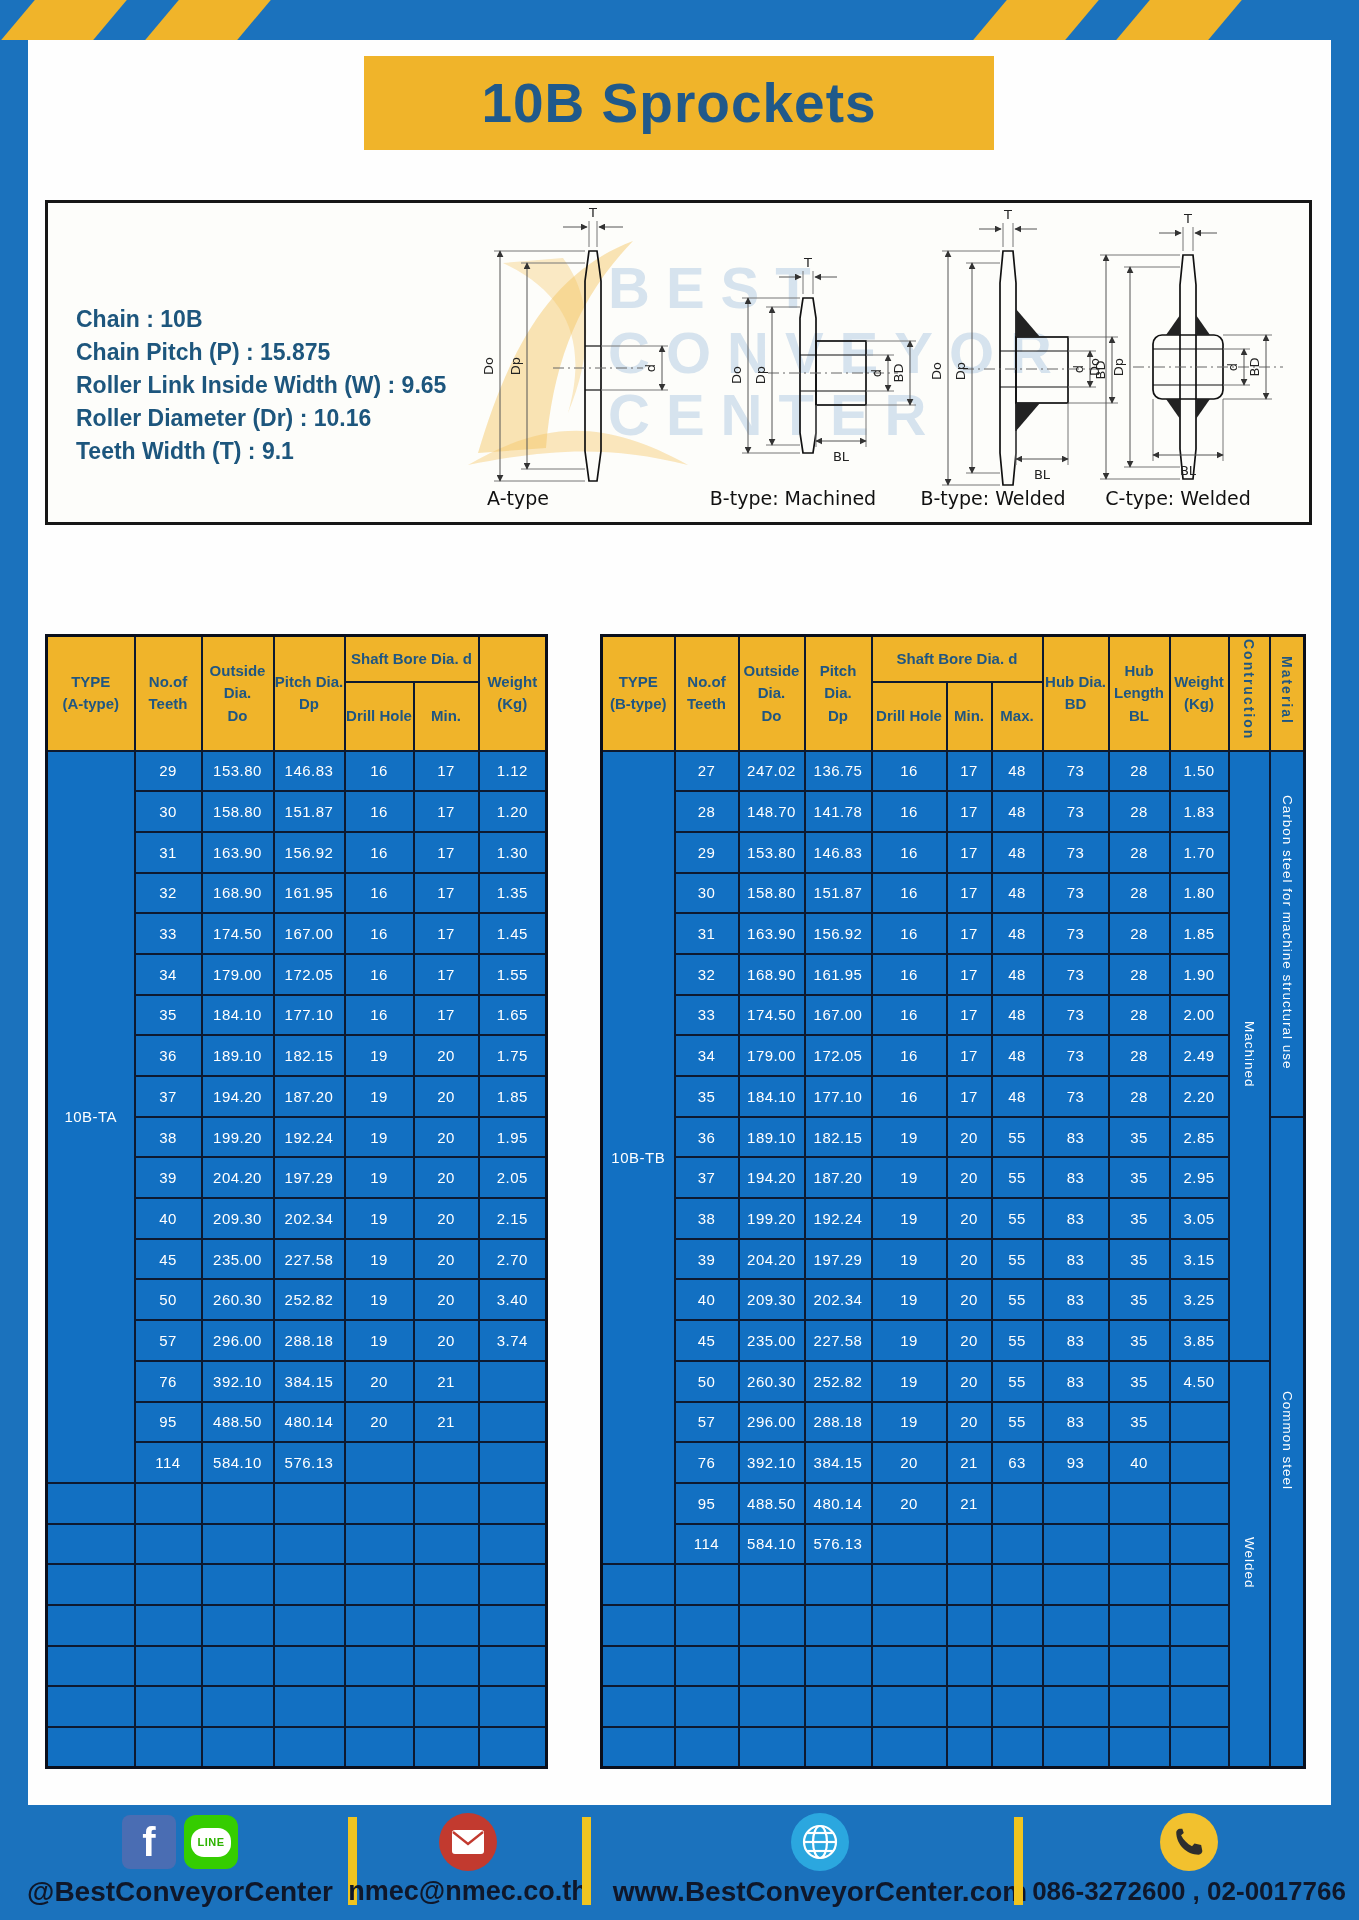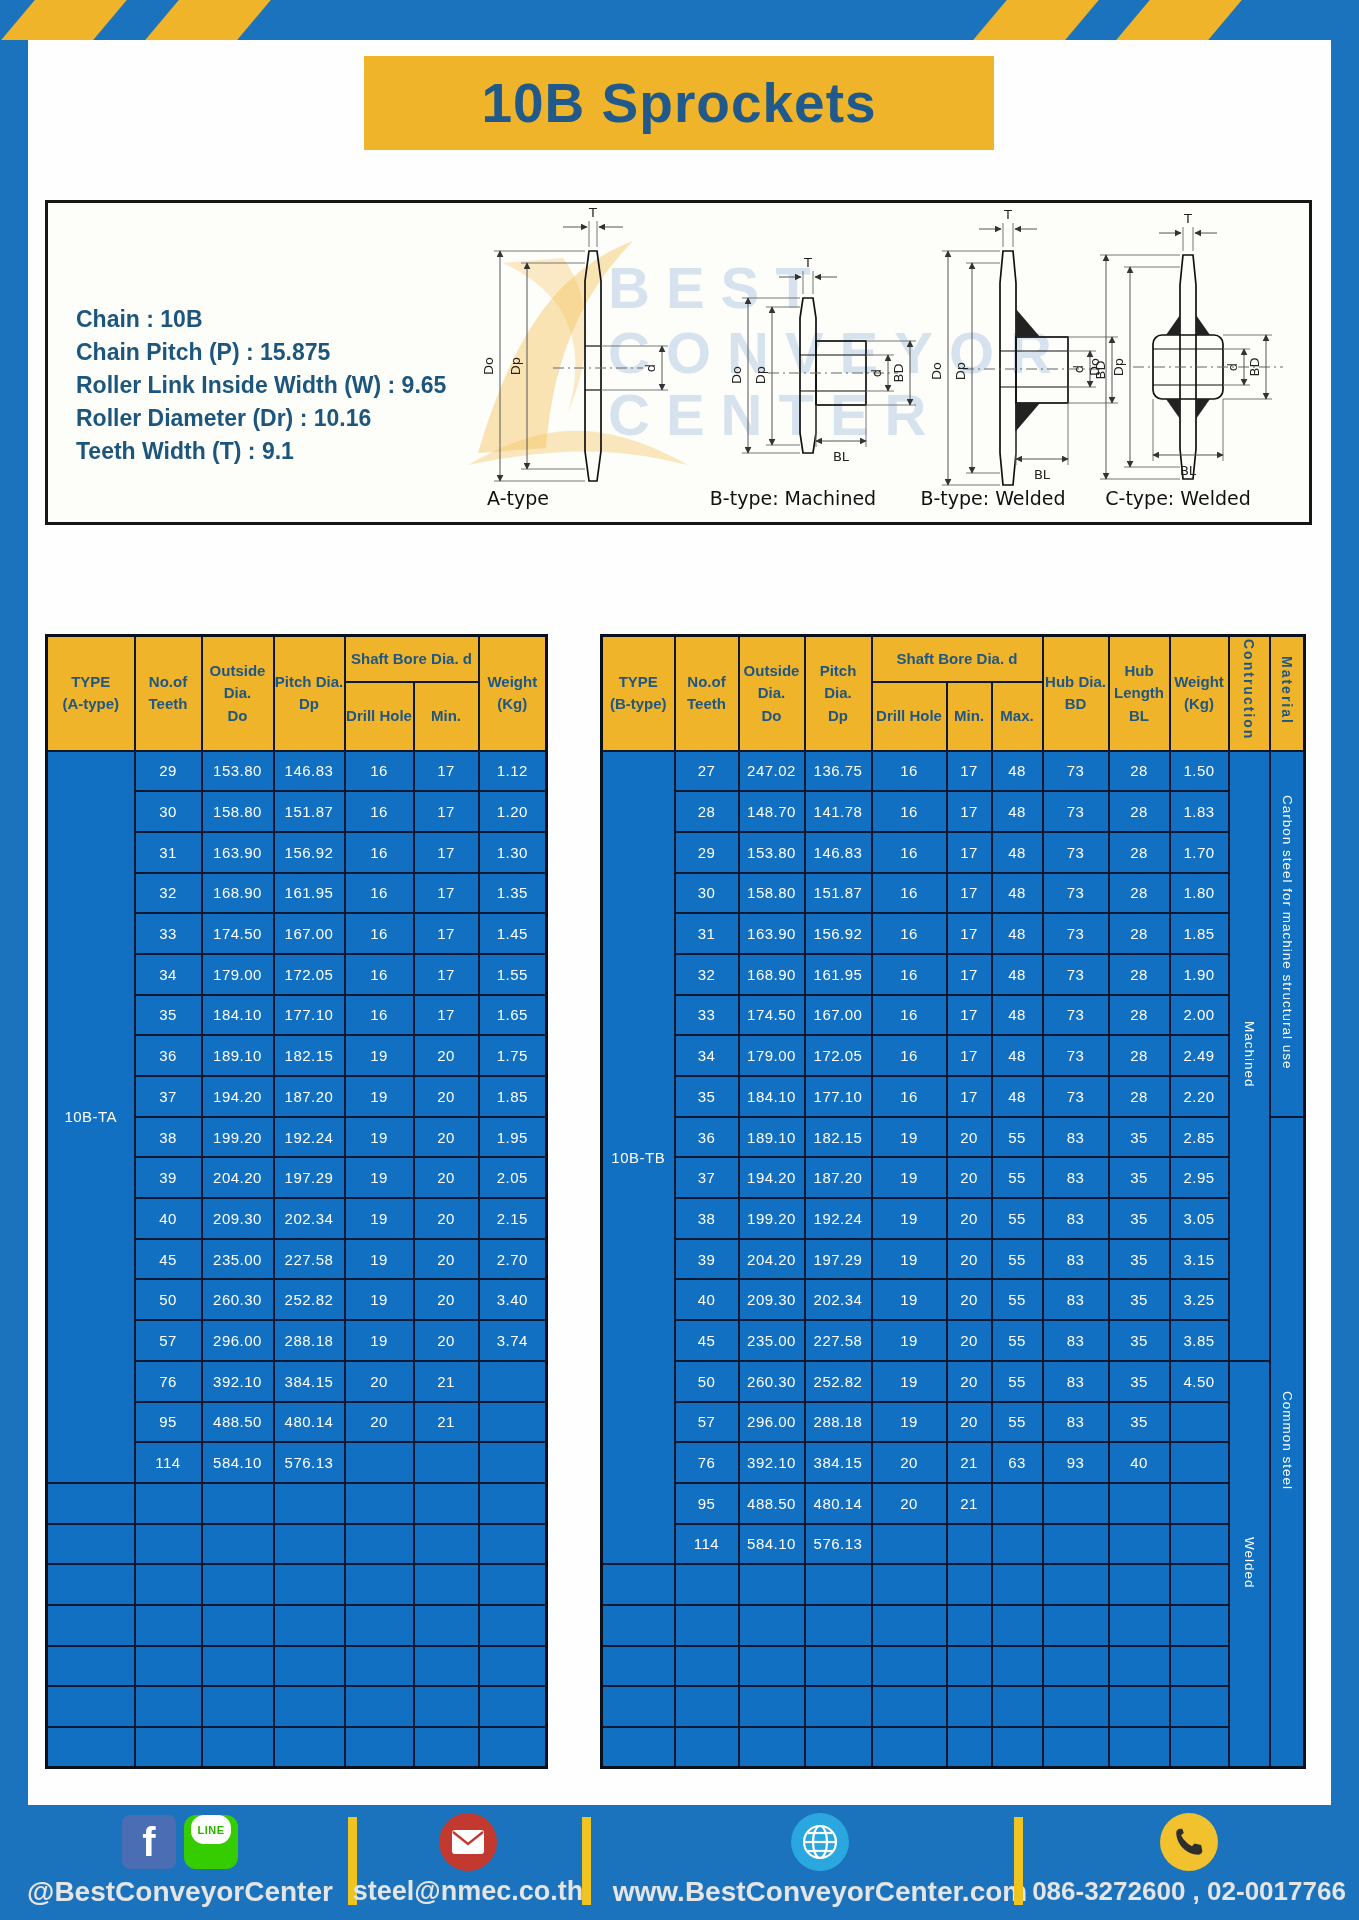--- a/index.html
+++ b/index.html
@@ -32,25 +32,25 @@
   .vtext{writing-mode:vertical-rl;text-orientation:mixed;display:inline-block;white-space:nowrap;line-height:1;}
   th .vtext{font-size:14px;letter-spacing:2px;}
   td.vcell{font-size:13.5px;}
   td.vcell .vtext{letter-spacing:1px;}
   #table-a{left:45px;top:634px;width:500px;}
   #table-b{left:600px;top:634px;width:703px;}
 
   
   .footer{position:absolute;left:0;top:1805px;width:1359px;height:115px;background:#1b72bd;}
   .fitem{position:absolute;top:8px;display:flex;flex-direction:column;align-items:center;gap:5px;}
-  .fitem .lbl{color:#e5e5e5;font-weight:bold;white-space:nowrap;}
+  .fitem .lbl{color:#0f172a;font-weight:bold;white-space:nowrap;}
   .fdiv{position:absolute;top:12px;width:9px;height:88px;background:#f0c420;}
   .iconrow{display:flex;gap:8px;align-items:center;height:58px;}
   .fb-icon{width:54px;height:54px;background:#4a6db3;border-radius:8px;display:flex;align-items:center;justify-content:center;color:#fff;font-size:40px;font-weight:bold;}
-  .line-icon{width:54px;height:54px;background:#35cd00;border-radius:12px;display:flex;justify-content:center;}
+  .line-icon{width:54px;height:54px;background:#35cd00;border-radius:12px;display:flex;align-items:center;justify-content:center;}
   .line-icon .bub{width:40px;height:29px;background:#fff;border-radius:13px;display:flex;align-items:center;justify-content:center;color:#2db400;font-size:11px;font-weight:bold;letter-spacing:.5px;}
   .circ{width:58px;height:58px;border-radius:50%;display:flex;align-items:center;justify-content:center;}
 </style>
 </head>
 <body>
 
 <div class="top-band">
   <div class="stripe" style="left:18px"></div>
   <div class="stripe" style="left:162px"></div>
   <div class="stripe" style="left:990px"></div>
@@ -848,21 +848,21 @@
 
   <div class="fdiv" style="left:348px"></div>
 
   <div class="fitem" style="left:362px;width:212px">
     <div class="circ" style="background:#c23a2f">
       <svg width="34" height="26" viewBox="0 0 34 26">
           <rect x="1" y="1" width="32" height="24" rx="3" fill="#fff"></rect>
           <path d="M2,3 L17,15 L32,3" stroke="#c23a2f" stroke-width="2.4" fill="none"></path>
         </svg>
     </div>
-    <div class="lbl" style="font-size:27px">steel@nmec.co.th</div>
+    <div class="lbl" style="font-size:27px">nmec@nmec.co.th</div>
   </div>
 
   <div class="fdiv" style="left:582px"></div>
 
   <div class="fitem" style="left:616px;width:408px">
     <div class="circ" style="background:#2ba7df">
       <svg width="42" height="42" viewBox="0 0 42 42" fill="none" stroke="#fff" stroke-width="2.2">
         <circle cx="21" cy="21" r="16"></circle>
         <ellipse cx="21" cy="21" rx="7" ry="16"></ellipse>
         <line x1="5" y1="21" x2="37" y2="21"></line>

